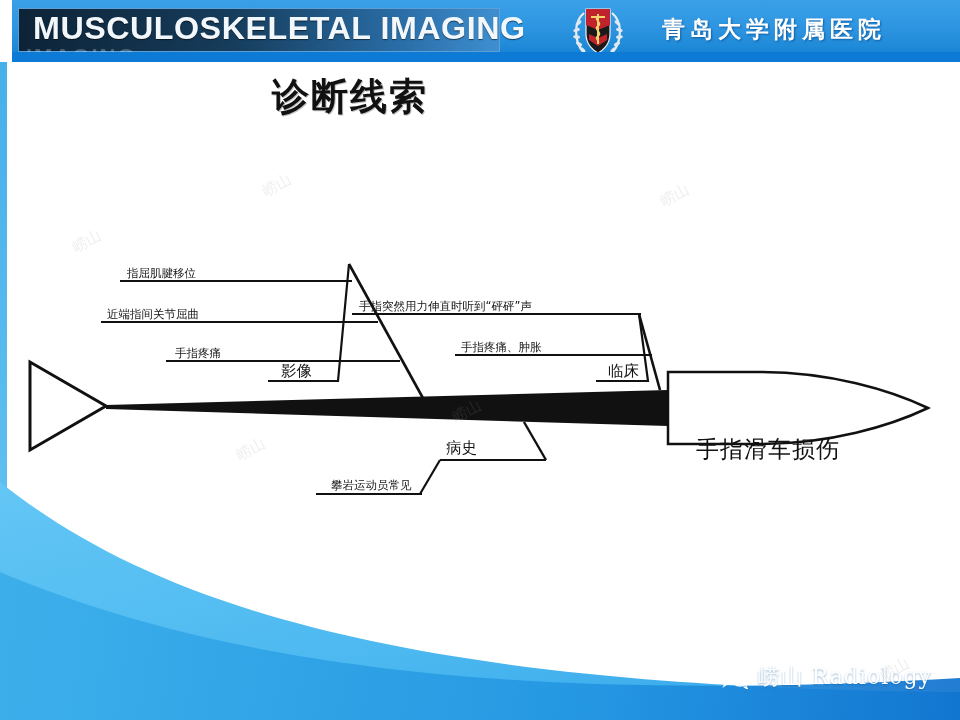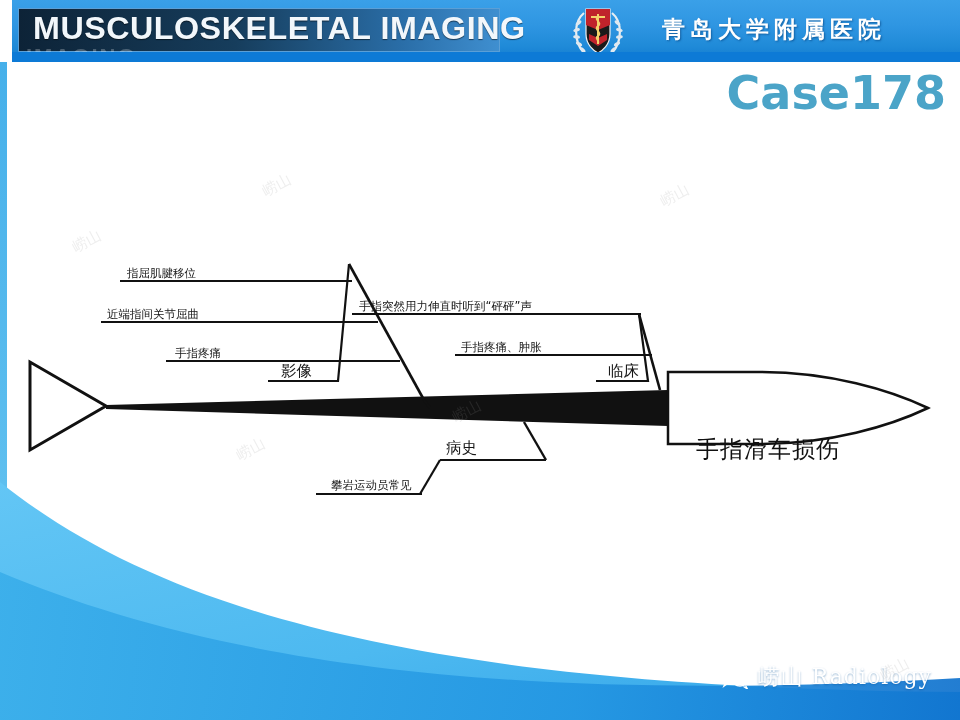--- a/index.html
+++ b/index.html
@@ -203,21 +203,21 @@
       <rect x="29" y="11" width="2" height="30" fill="#f3d36b"></rect>
       <path d="M30 14 C25 16, 35 20, 30 23 C25 26, 35 30, 30 33 C26 35, 32 38, 30 40" stroke="#f3d36b" stroke-width="1.8" fill="none"></path>
       <rect x="23" y="13" width="14" height="2" fill="#f3d36b"></rect>
     </svg>
 
     <div class="hospital-name">青岛大学附属医院</div>
   </div>
 
   <div class="left-strip"></div>
 
-  <div class="case-label">Case178</div>
+  <div class="page-title">诊断线索</div>
 
   <div class="fishbone">
 
     <svg width="960" height="400" viewBox="0 0 960 400">
 
       <polygon points="30,212 30,300 106,256" fill="#ffffff" stroke="#111111" stroke-width="3"></polygon>
 
       <polygon points="106,255 668,240 668,276 106,259" fill="#111111"></polygon>
 
       <path d="M668,222 L668,294 L760,294 C830,294 890,276 928,258

